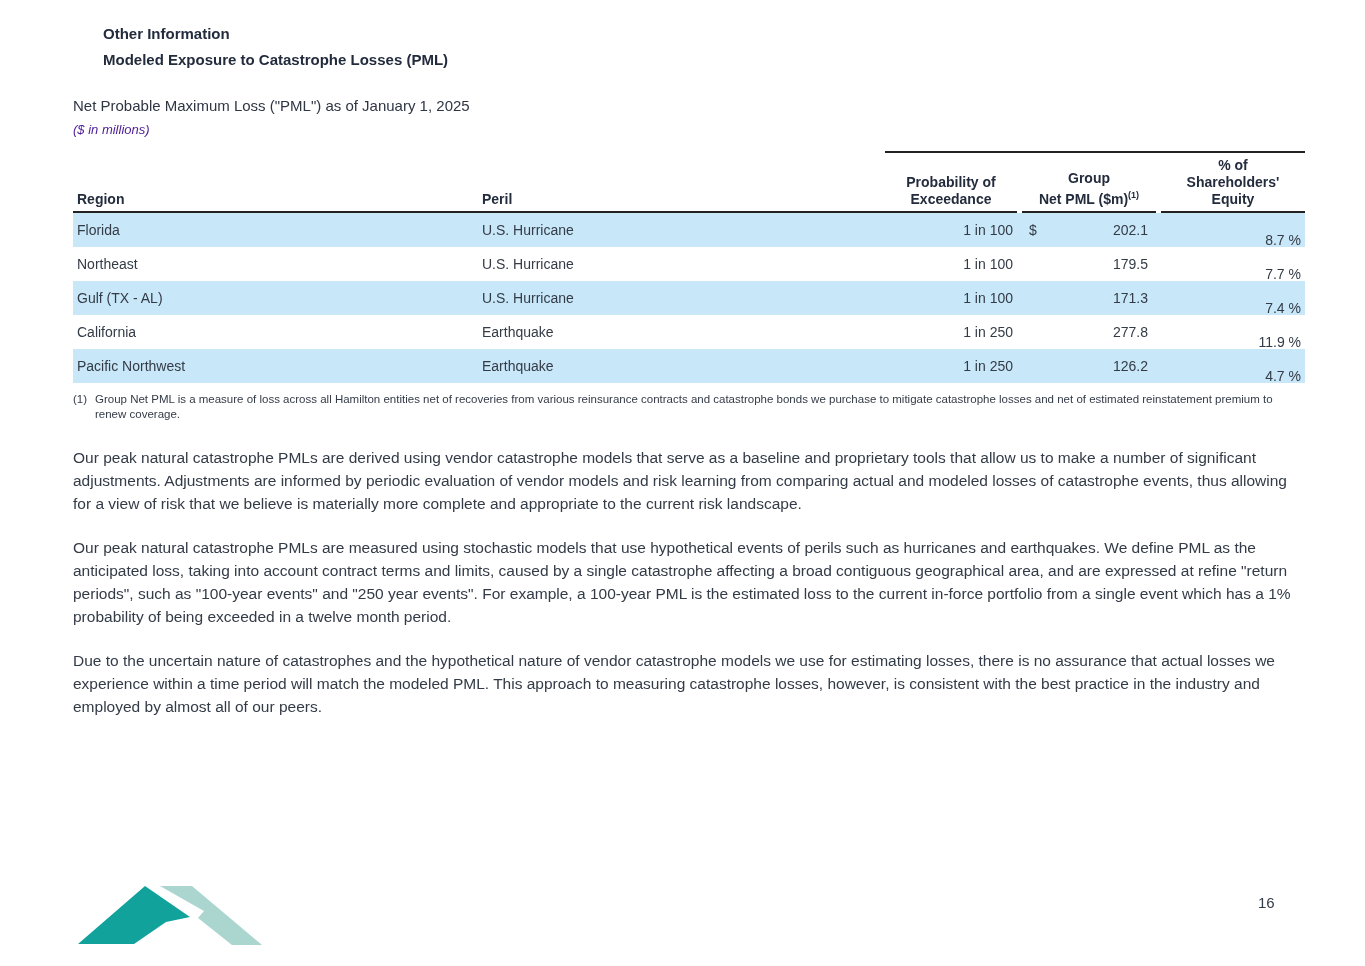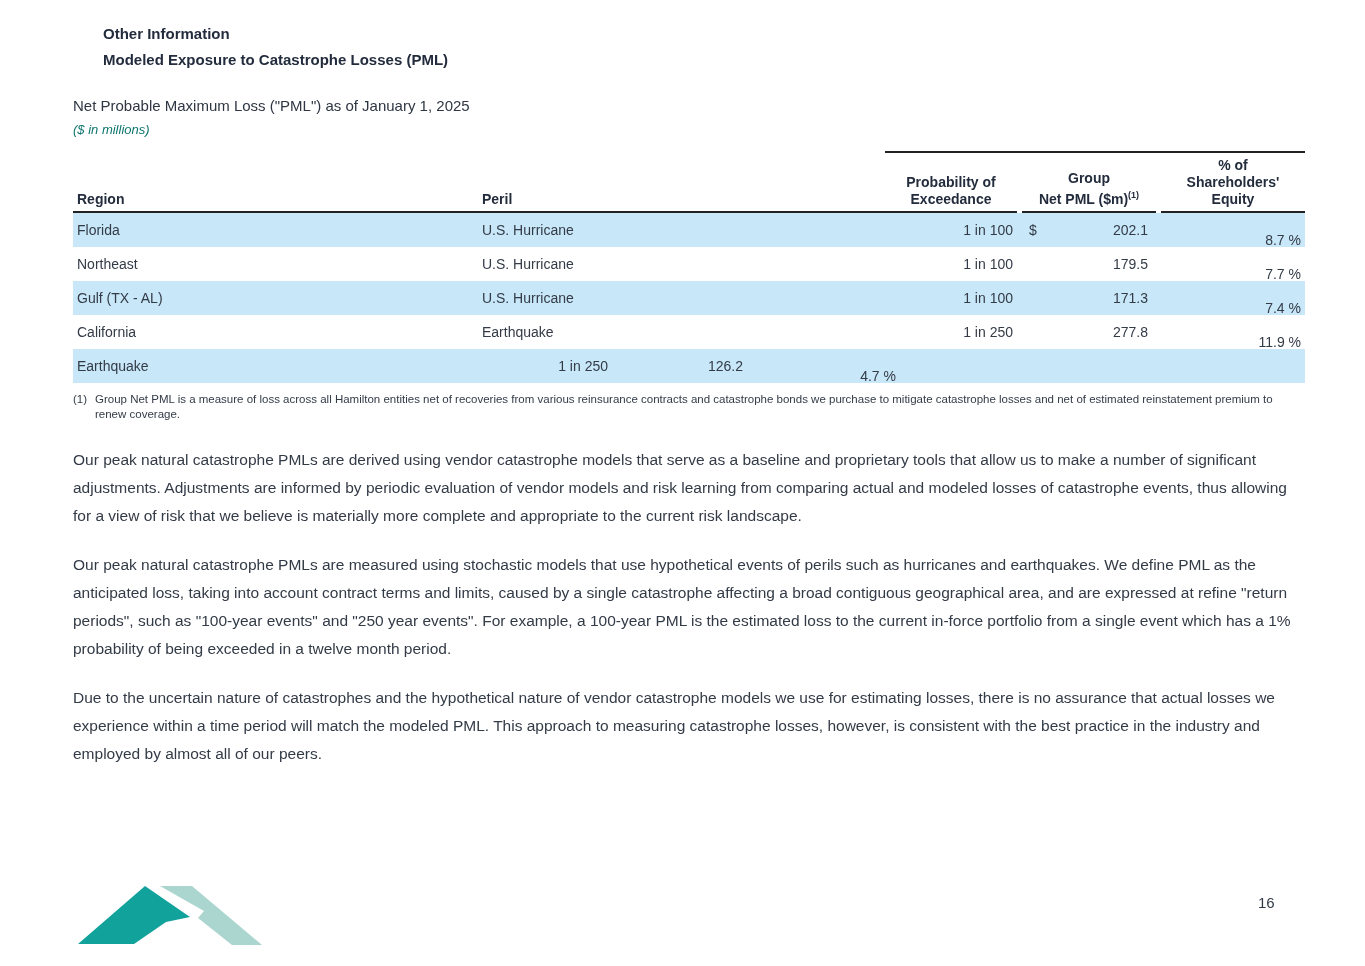--- a/index.html
+++ b/index.html
@@ -10,21 +10,21 @@
     position: relative;
   }
   .content { position: absolute; left: 73px; top: 0; width: 1232px; }
 
   
   .titles { margin-top: 21px; }
   .section-label, .page-title {
     font-size: 15px; font-weight: bold; color: #232c3d; line-height: 26px; margin-left: 30px;
   }
   .subtitle { margin-top: 24px; font-size: 15px; color: #2e3644; }
-  .units-note { margin-top: 8px; font-size: 13px; font-style: italic; color: #0f766e; }
+  .units-note { margin-top: 8px; font-size: 13px; font-style: italic; color: #4c1d95; }
 
   
   .pml-table { margin-top: 14px; width: 1232px; font-size: 14px; }
   .thead { display: flex; align-items: stretch; }
   .th-left { width: 812px; border-bottom: 2px solid #222; display: flex; align-items: flex-end; }
   .th-region { width: 405px; padding: 0 0 4px 4px; font-weight: bold; color: #232c3d; }
   .th-peril  { flex: 1; padding: 0 0 4px 4px; font-weight: bold; color: #232c3d; }
   .th-right { width: 420px; border-top: 2px solid #222; display: flex; align-items: flex-end; padding-top: 4px; }
   .th-num {
     border-bottom: 2px solid #222; text-align: center; font-weight: bold; color: #232c3d;
@@ -47,21 +47,21 @@
   
   .footnote {
     margin-top: 9px; font-size: 11.5px; color: #333b47; line-height: 15px;
     display: flex; width: 1210px;
   }
   .footnote .marker { width: 22px; flex: none; }
   .footnote .fn-text { flex: 1; }
 
   
   .paragraphs { margin-top: 24px; width: 1221px; }
-  .paragraphs p { font-size: 15.5px; line-height: 28px; color: #333b47; margin-bottom: 21px; }
+  .paragraphs p { font-size: 15.5px; line-height: 23px; color: #333b47; margin-bottom: 21px; }
 
   
   .logo { position: absolute; left: 78px; top: 884px; width: 188px; height: 64px; }
 
   
   .page-number { position: absolute; left: 1258px; top: 894px; font-size: 15px; color: #333b47; }
 </style>
 </head>
 <body>
 
@@ -115,20 +115,21 @@
         <div class="td-pct">7.4 %</div>
       </div>
       <div class="trow">
         <div class="td-region">California</div>
         <div class="td-peril">Earthquake</div>
         <div class="td-poe">1 in 250</div>
         <div class="td-pml"><span class="cur"></span><span>277.8</span></div>
         <div class="td-pct">11.9 %</div>
       </div>
       <div class="trow">
+        <div class="td-region">Pacific Northwest</div>
         <div class="td-peril">Earthquake</div>
         <div class="td-poe">1 in 250</div>
         <div class="td-pml"><span class="cur"></span><span>126.2</span></div>
         <div class="td-pct">4.7 %</div>
       </div>
     </div>
   </div>
 
   <div class="footnote">
     <div class="marker">(1)</div>

